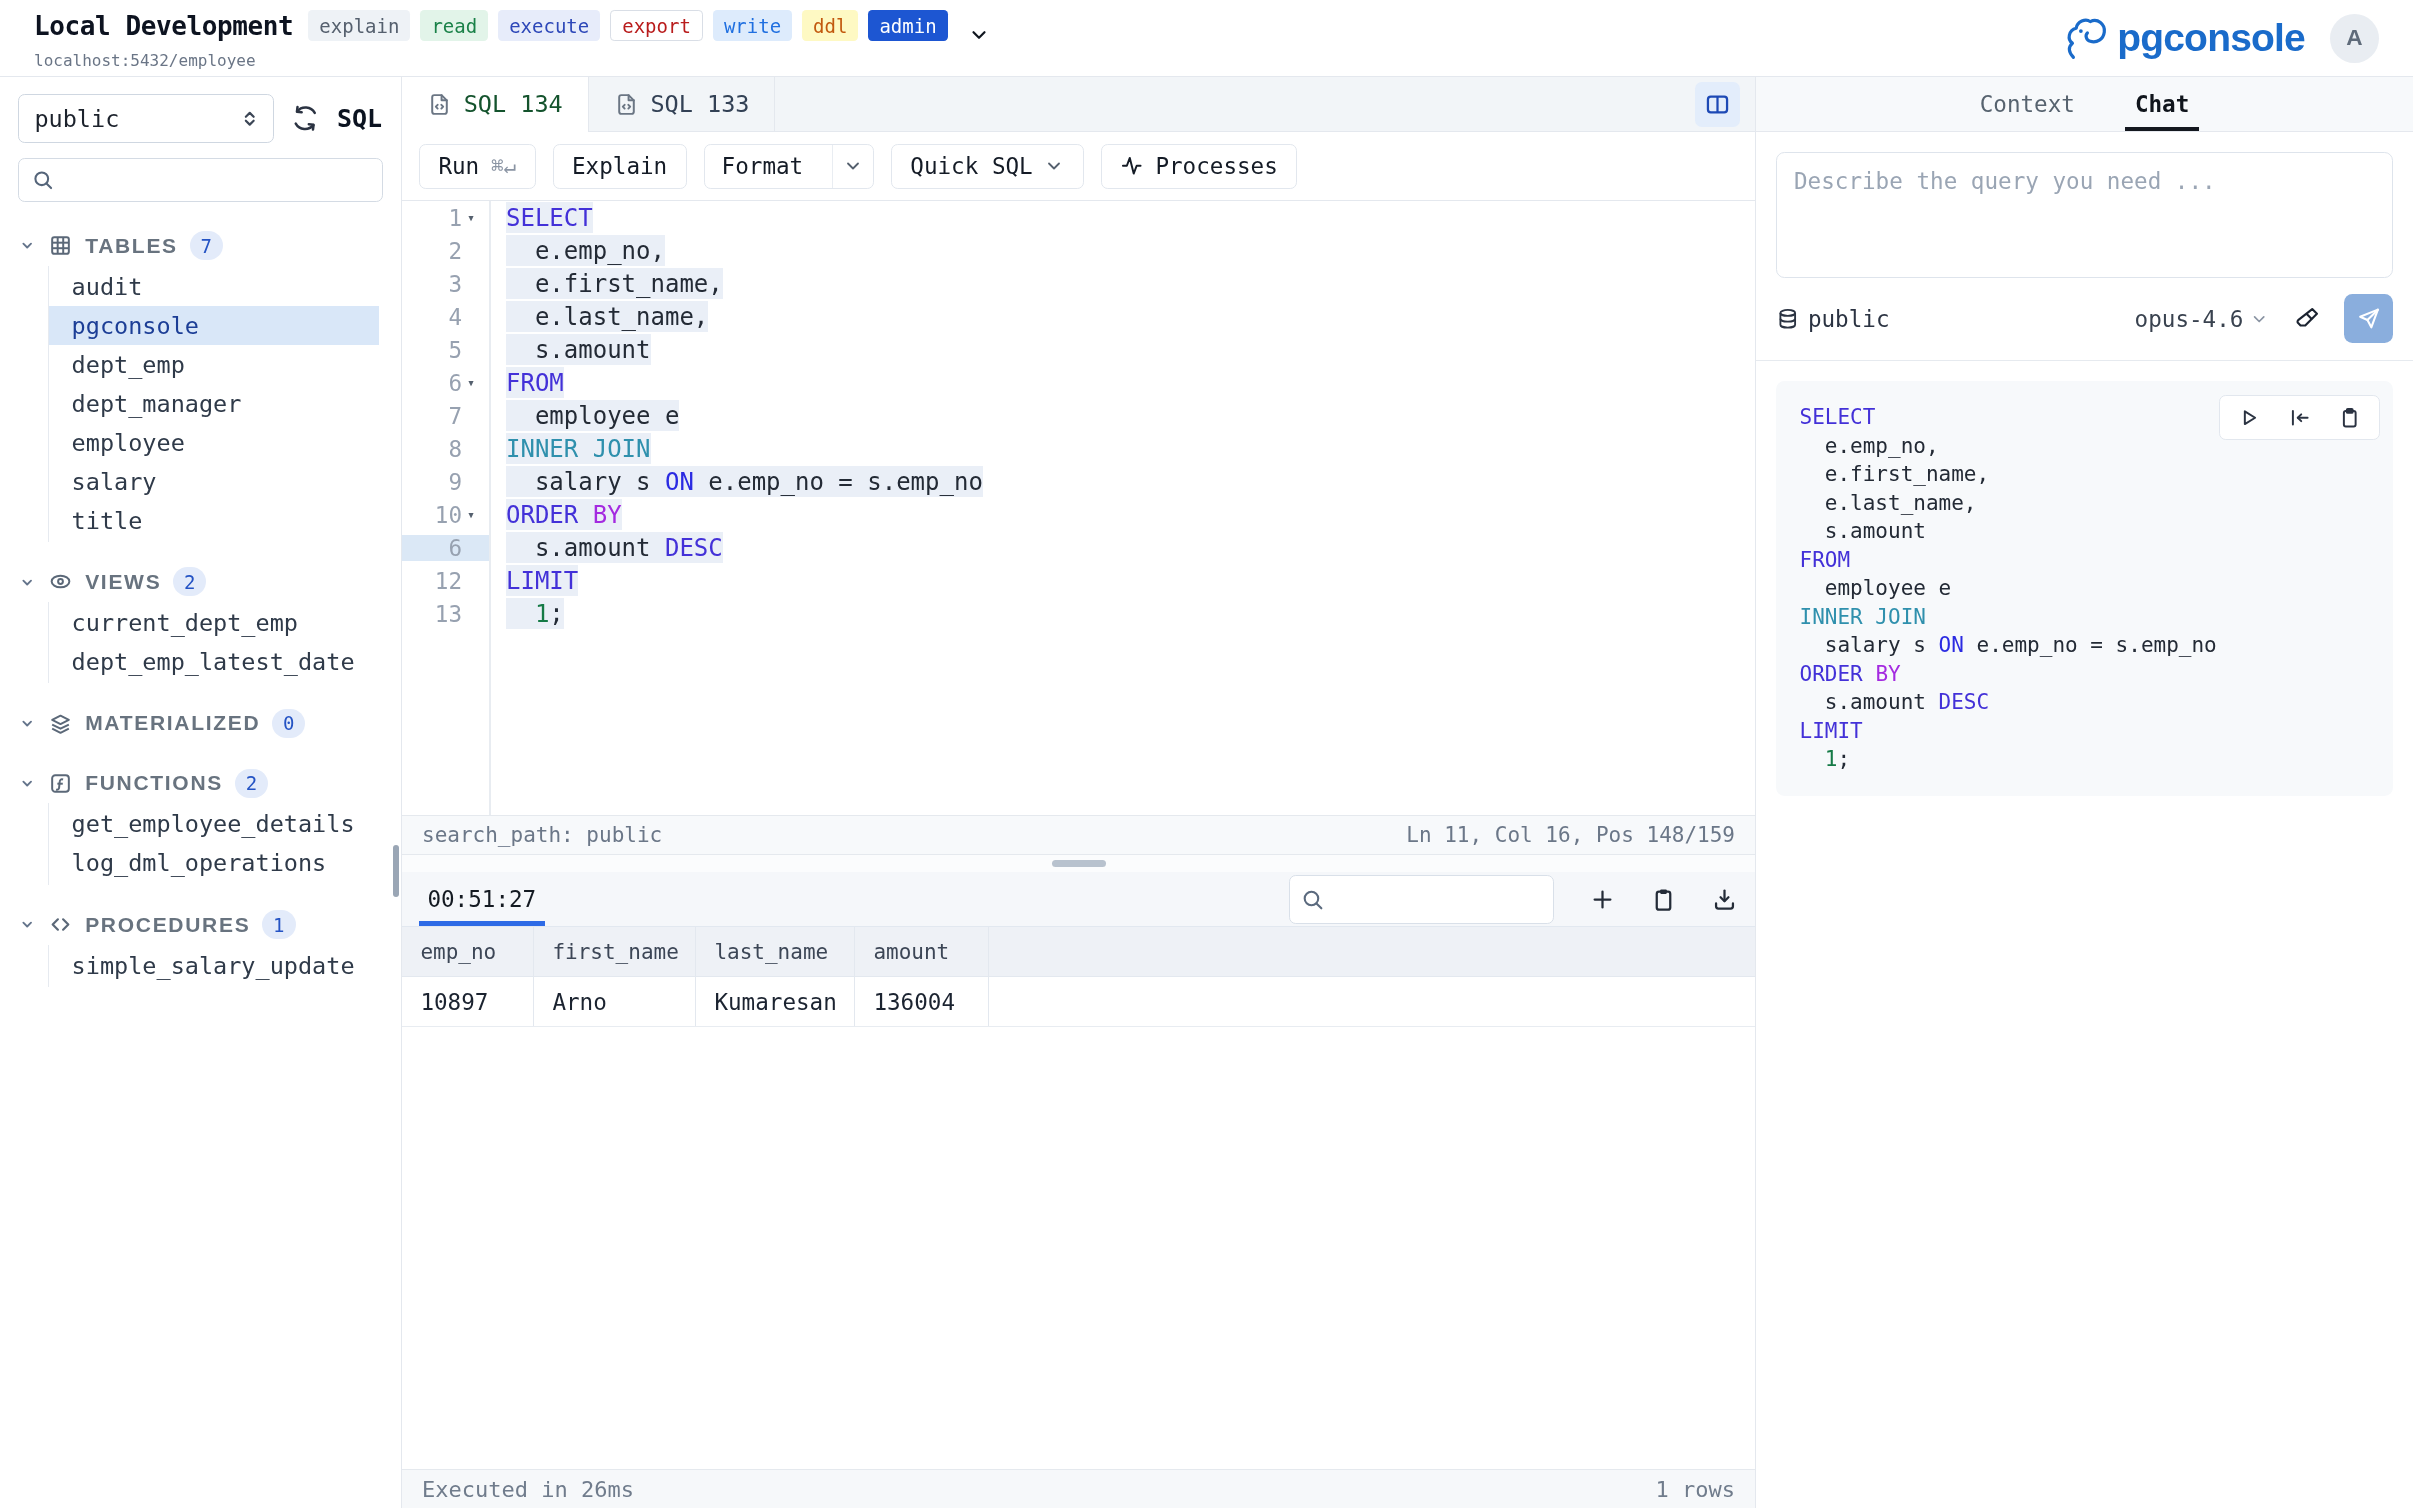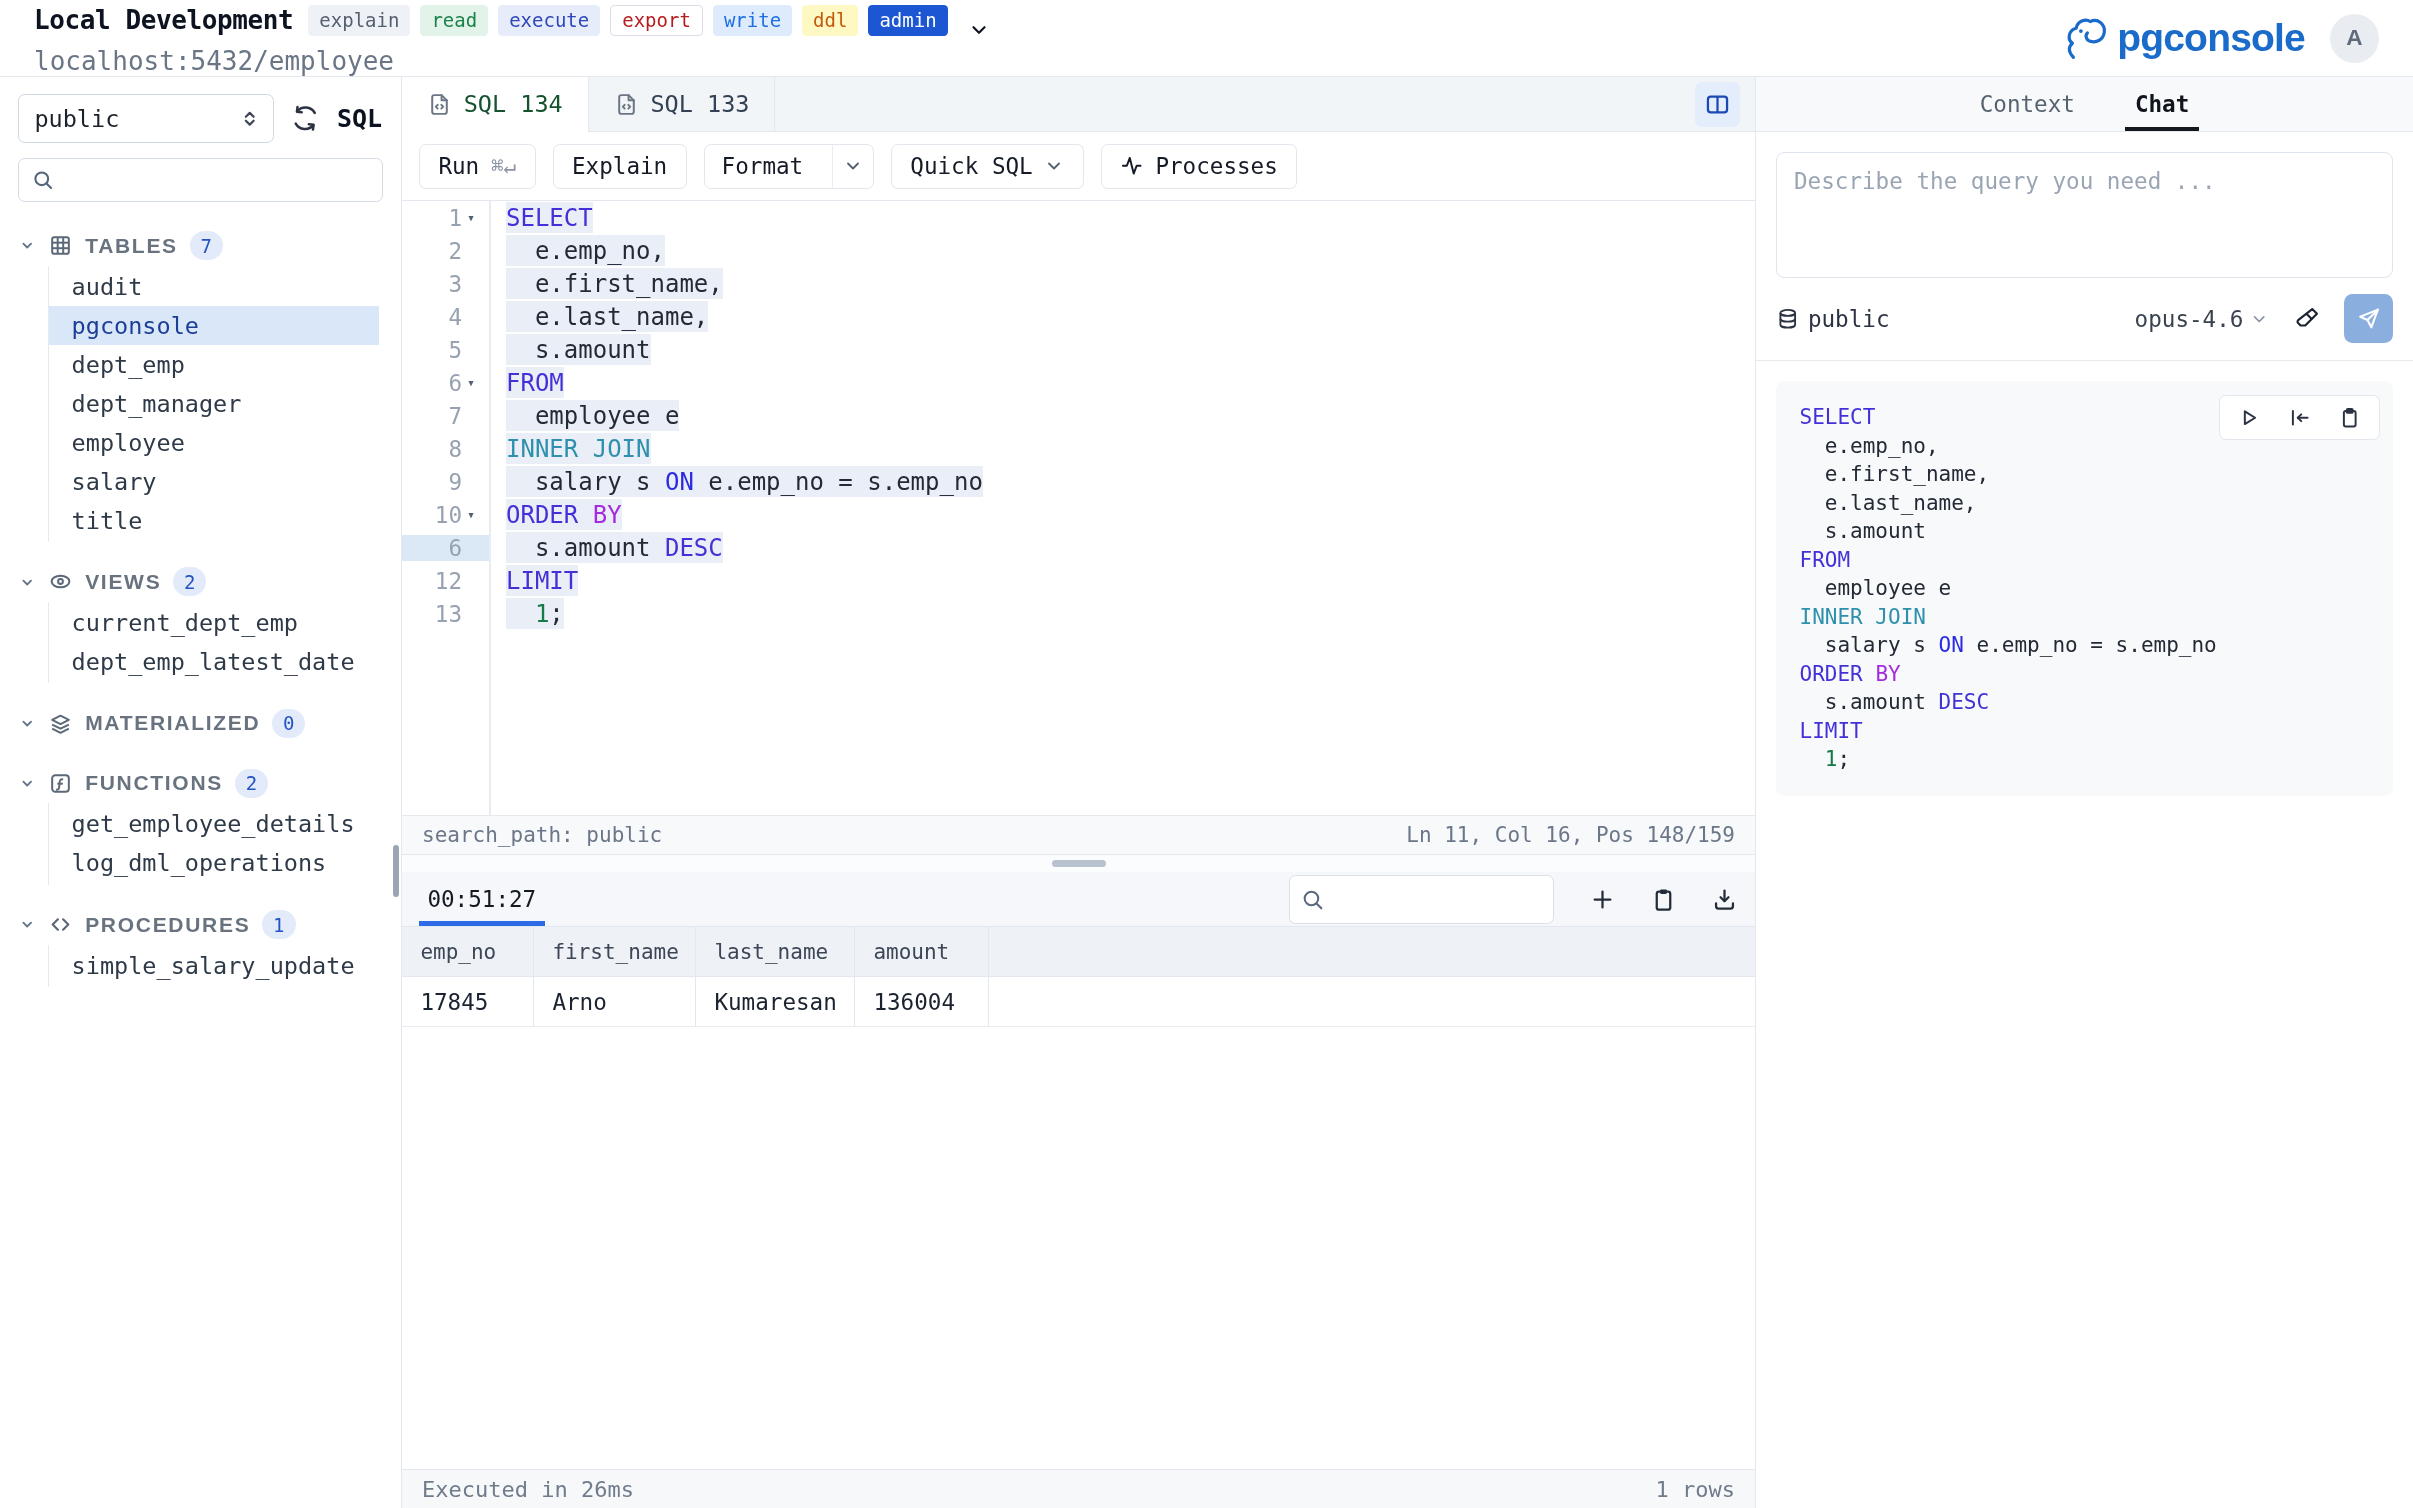--- a/index.html
+++ b/index.html
@@ -18,21 +18,21 @@
   .badges { display:flex; align-items:center; gap:10px; }
   .badge { font-size:19px; height:31px; display:flex; align-items:center; padding:0 11px; border-radius:4.2px; }
   .badge.muted   { background:#eef2f6; color:#55606e; }
   .badge.green   { background:#e2f4e9; color:#1a8148; }
   .badge.indigo  { background:#e7ecfa; color:#2d47b8; }
   .badge.outline { background:#ffffff; color:#b91c1c; border:1.7px solid #d9dee6; }
   .badge.blue    { background:#ddebfc; color:#1f6fe0; }
   .badge.orange  { background:#fef9c3; color:#c2590e; }
   .badge.solid   { background:#1d56d2; color:#ffffff; }
   .tb-chevron { color:#10161f; margin-top:18.4px; margin-left:5px; }
-  .tb-sub { font-size:26px; color:#6a7586; }
+  .tb-sub { font-size:16px; color:#6a7586; }
   .tb-right { display:flex; align-items:center; gap:25px; }
   .brand { display:flex; align-items:center; gap:8.4px; color:#1a6bca; }
   .brand-text { font-family:"Liberation Sans",sans-serif; font-weight:bold; font-size:39px; letter-spacing:-0.8px; }
   .avatar { width:49px; height:49px; border-radius:50%; background:#e9edf2; color:#5f6b7a;
     display:flex; align-items:center; justify-content:center;
     font-family:"Liberation Sans",sans-serif; font-size:22.6px; font-weight:bold; }
 
   
   .body { flex:1; display:flex; min-height:0; }
 
@@ -559,21 +559,21 @@
       <div class="rtable">
         <div class="trow head" id="results-head">
             <div class="tcell" style="width: 132px;">emp_no</div>
             <div class="tcell" style="width: 162px;">first_name</div>
             <div class="tcell" style="width: 159px;">last_name</div>
             <div class="tcell" style="width: 134px;">amount</div>
             <div class="tcell fill"></div>
           </div>
         <div id="results-rows">
             <div class="trow data">
-              <div class="tcell" style="width: 132px;">17845</div>
+              <div class="tcell" style="width: 132px;">10897</div>
               <div class="tcell" style="width: 162px;">Arno</div>
               <div class="tcell" style="width: 159px;">Kumaresan</div>
               <div class="tcell" style="width: 134px;">136004</div>
               <div class="tcell fill"></div>
             </div>
           </div>
       </div>
 
       <div class="main-fill"></div>
 

